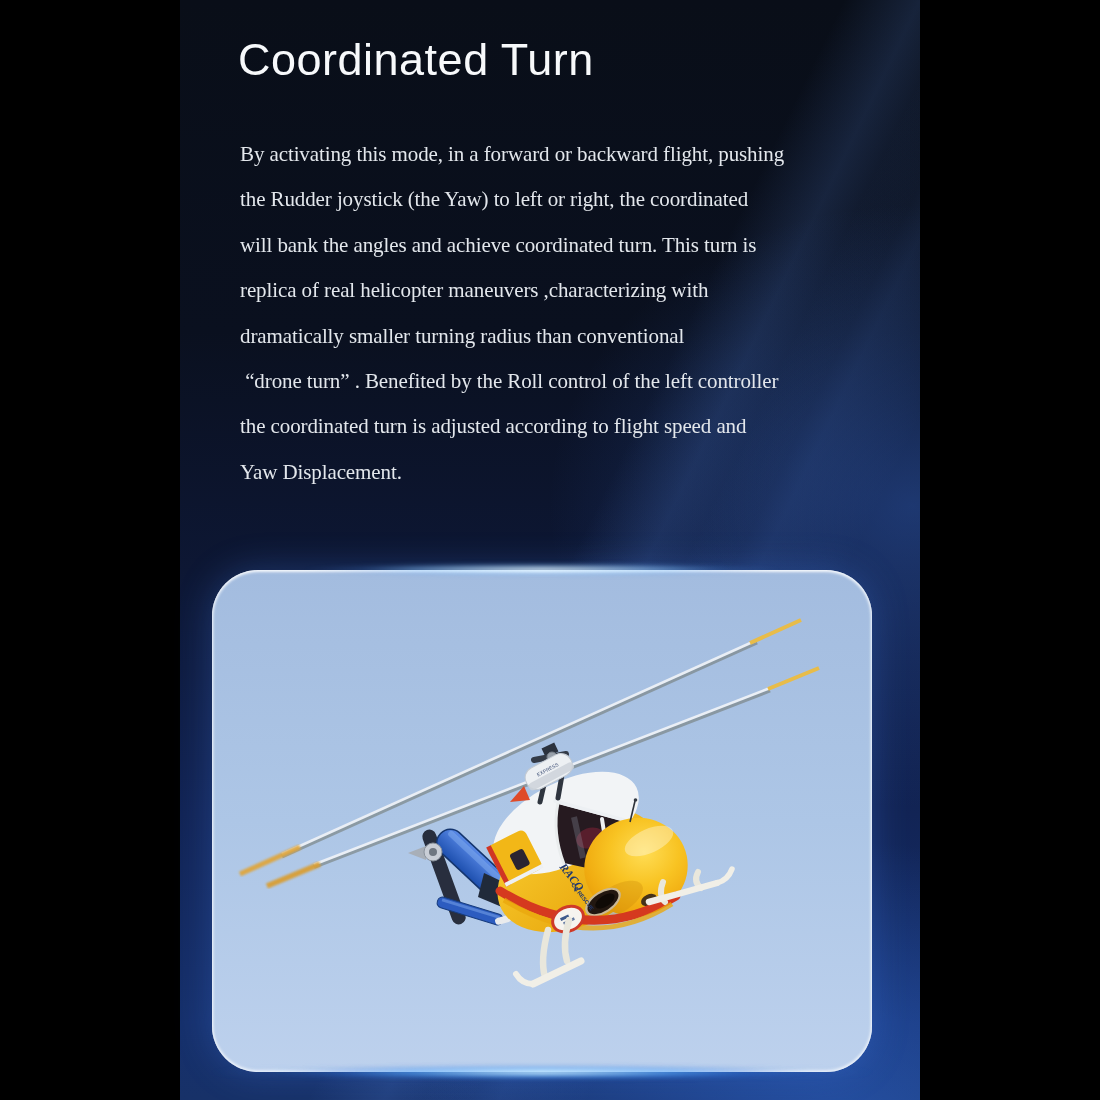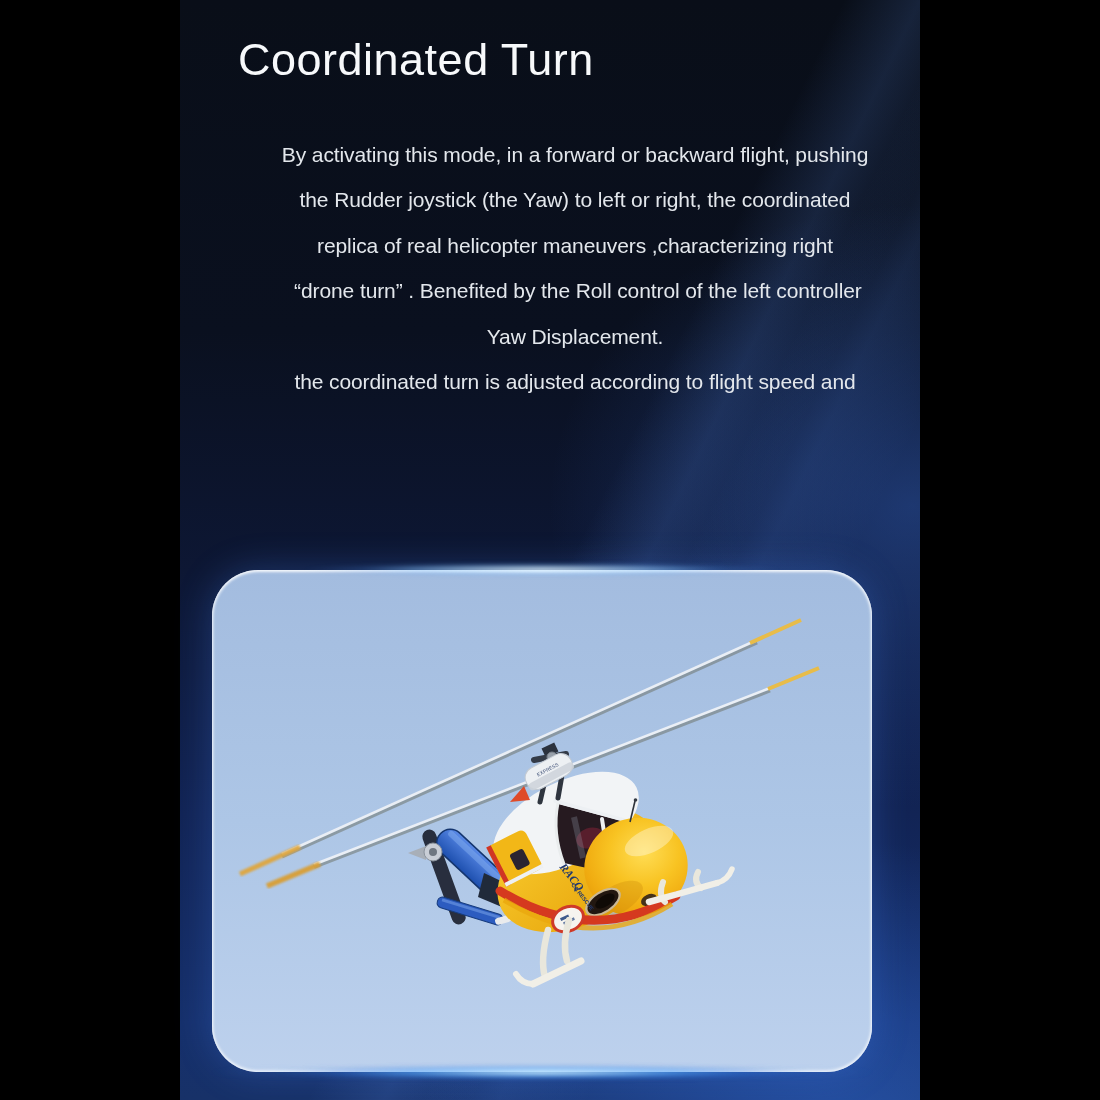--- a/index.html
+++ b/index.html
@@ -8,27 +8,26 @@
   .letterbox{position:absolute;top:0;height:1100px;background:#000;}
   .letterbox.left{left:0;width:180px;}
   .letterbox.right{left:920px;width:180px;}
   .content{position:absolute;left:180px;top:0;width:740px;height:1100px;
     background:
       radial-gradient(520px 430px at 99% 46%, rgba(56,108,212,.40), transparent 70%),
       radial-gradient(640px 430px at 88% 103%, rgba(52,112,224,.50), transparent 68%),
       linear-gradient(116deg, transparent 52%, rgba(96,146,238,.16) 58%, transparent 65%),
       linear-gradient(116deg, transparent 61%, rgba(96,146,238,.12) 67%, transparent 74%),
       linear-gradient(180deg,#090e18 0%,#0a101f 30%,#0d1734 52%,#122455 74%,#16306c 93%,#173168 100%);
-    text-align: center;
   }
   .page-title{position:absolute;left:58px;top:34px;margin:0;
     font-size:45px;font-weight:400;letter-spacing:.5px;color:#f7f9fb;}
   .body-text{position:absolute;left:60px;top:132px;width:670px;}
   .body-line{height:45.4px;line-height:45.4px;font-size:21px;letter-spacing:-.1px;
-    color:#e3e7ec;white-space:pre;}
+    color:#e3e7ec;white-space:pre;font-family:Liberation Serif, serif;}
   .hero-wrap{position:absolute;left:32px;top:570px;width:660px;height:502px;}
   .hero{position:absolute;inset:0;border-radius:46px;overflow:hidden;
     box-shadow:0 0 36px rgba(70,130,240,.30);}
   .hero svg{display:block;width:660px;height:502px;}
   .hero-rim{position:absolute;inset:0;border-radius:46px;pointer-events:none;
     box-shadow:inset 0 2px 3px rgba(255,255,255,.85), inset 0 -2px 3px rgba(255,255,255,.65),
                inset 2px 0 3px rgba(230,240,252,.40), inset -2px 0 3px rgba(230,240,252,.40);}
   .glow{position:absolute;pointer-events:none;filter:blur(2px);}
   .glow-top{left:90px;top:-7px;width:480px;height:13px;
     background:radial-gradient(closest-side, rgba(238,250,255,.95), rgba(140,200,255,.5) 55%,
@@ -44,24 +43,26 @@
 
 <div class="stage">
   <div class="letterbox left"></div>
 
   <div class="content">
     <h1 class="page-title">Coordinated Turn</h1>
 
     <div class="body-text">
       <div class="body-line">By activating this mode, in a forward or backward flight, pushing</div>
       <div class="body-line">the Rudder joystick (the Yaw) to left or right, the coordinated</div>
-      <div class="body-line">replica of real helicopter maneuvers ,characterizing right</div>
+      <div class="body-line">will bank the angles and achieve coordinated turn. This turn is</div>
+      <div class="body-line">replica of real helicopter maneuvers ,characterizing with</div>
+      <div class="body-line">dramatically smaller turning radius than conventional</div>
       <div class="body-line"> “drone turn” . Benefited by the Roll control of the left controller</div>
+      <div class="body-line">the coordinated turn is adjusted according to flight speed and</div>
       <div class="body-line">Yaw Displacement.</div>
-      <div class="body-line">the coordinated turn is adjusted according to flight speed and</div>
     </div>
 
     <div class="hero-wrap">
       <div class="hero">
         <svg viewBox="0 0 660 502" xmlns="http://www.w3.org/2000/svg">
           <defs>
             <linearGradient id="skyGrad" x1="0" y1="0" x2="0" y2="1">
               <stop offset="0" stop-color="#a3bcdf"></stop>
                 <stop offset=".5" stop-color="#adc6e6"></stop>
               <stop offset="1" stop-color="#bdd1ed"></stop>

